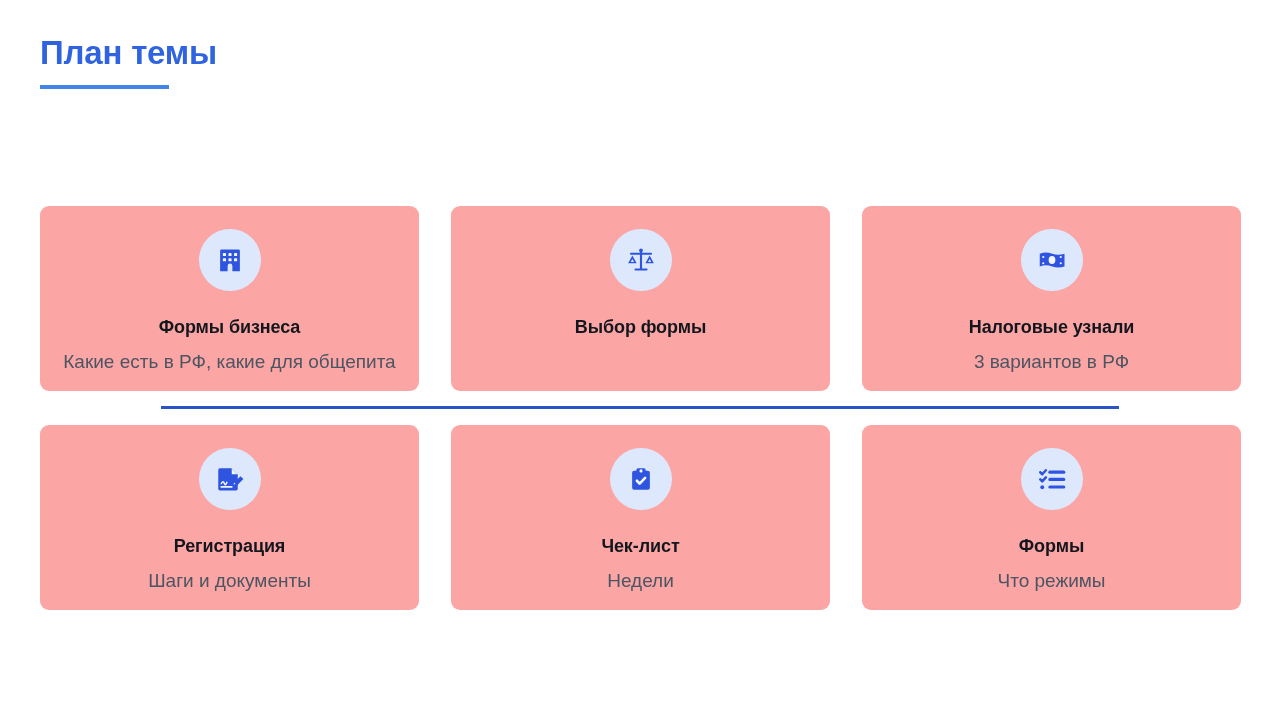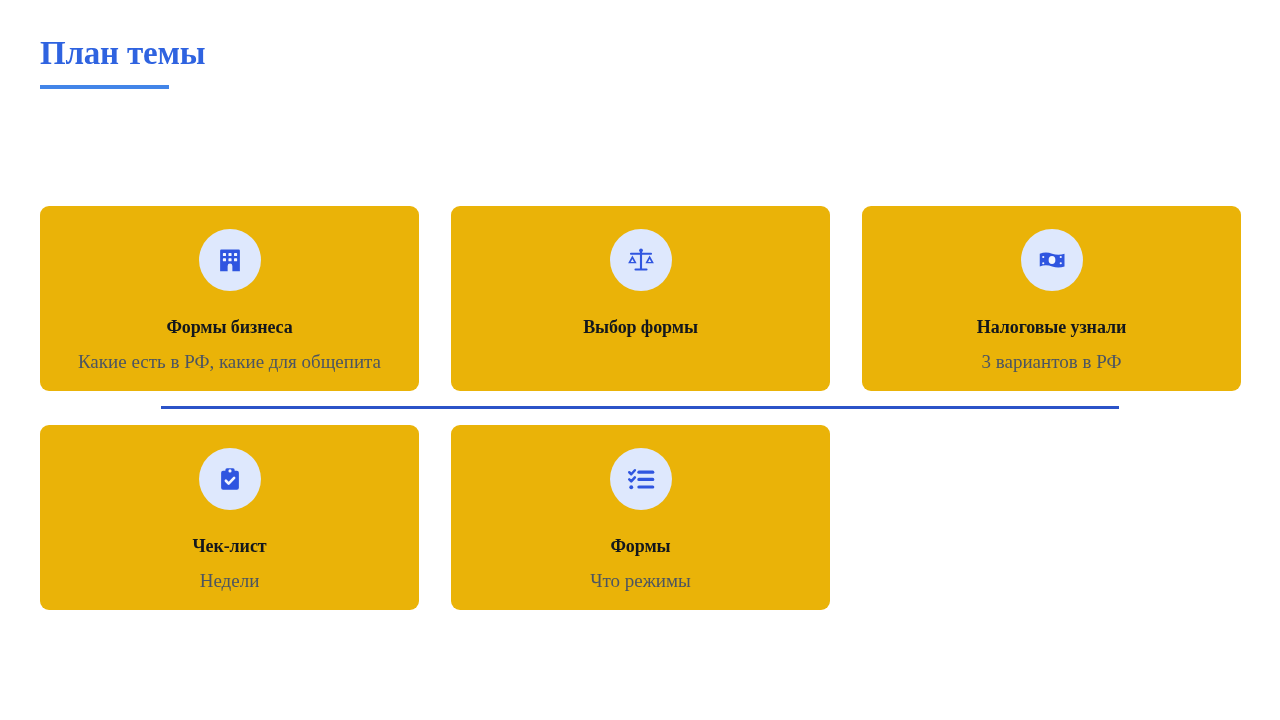--- a/index.html
+++ b/index.html
@@ -16,21 +16,20 @@
     font-family: "Liberation Sans", "DejaVu Sans", sans-serif;
     color: #111418;
     position: relative;
   }
 
   .slide {
     position: relative;
     width: 1201px;
     height: 720px;
     padding: 16px;
-    font-family: Liberation Serif, serif;
   }
 
   
   .header {
     position: absolute;
     left: 40px;
     top: 34px;
     width: 700px;
   }
 
@@ -58,21 +57,21 @@
     top: 206px;
     width: 1200px;
     display: grid;
     grid-template-columns: repeat(3, 379px);
     grid-auto-rows: 185px;
     column-gap: 32px;
     row-gap: 34px;
   }
 
   .card {
-    background: #eab308;
+    background: #fca5a5;
     border-radius: 9px;
     display: flex;
     flex-direction: column;
     align-items: center;
     justify-content: flex-start;
     padding-top: 23px;
   }
 
   .icon-wrap {
     width: 62px;
@@ -172,20 +171,34 @@
           <circle cx="5" cy="9.6" r="0.85" fill="#f2f6ff"></circle>
           <circle cx="19" cy="9.6" r="0.85" fill="#f2f6ff"></circle>
           <circle cx="5" cy="14.6" r="0.85" fill="#f2f6ff"></circle>
           <circle cx="19" cy="14.6" r="0.85" fill="#f2f6ff"></circle>
         </svg>
       </div>
       <div class="card-title">Налоговые узнали</div>
       <div class="card-sub">3 вариантов в РФ</div>
     </div>
 
+    <div class="card">
+      <div class="icon-wrap">
+        <svg viewBox="0 0 24 24" aria-hidden="true">
+          <path fill="#2f55e0" d="M4 3.4h9.2l5 5v11.3a1.4 1.4 0 0 1-1.4 1.4H4a1.4 1.4 0 0 1-1.4-1.4V4.8A1.4 1.4 0 0 1 4 3.4z"></path>
+          <path fill="#f2f6ff" d="M13.4 3.6v4.6h4.6l-4.6-4.6z"></path>
+          <path fill="none" stroke="#f2f6ff" stroke-width="1.25" stroke-linecap="round" stroke-linejoin="round" d="M5.1 15.6c1-1.9 1.7-1.9 2.4 0 .6 1.6 1.3 1.2 2-.9"></path>
+          <path fill="none" stroke="#f2f6ff" stroke-width="1.25" stroke-linecap="round" d="M4.9 18.3h8.6"></path>
+          <path fill="#2f55e0" d="m15.3 14.8 5.1-5.1 2.3 2.3-5.1 5.1-3 .7.7-3z"></path>
+          <path fill="#f2f6ff" d="m15.3 14.8 1.1 1.1-1.6.5.5-1.6z"></path>
+        </svg>
+      </div>
+      <div class="card-title">Регистрация</div>
+      <div class="card-sub">Шаги и документы</div>
+    </div>
 
     <div class="card">
       <div class="icon-wrap">
         <svg viewBox="0 0 24 24" aria-hidden="true">
           <path fill="#2f55e0" d="M9.6 3.4h4.8a1.3 1.3 0 0 1 1.3 1.3v.6h1.8a1.6 1.6 0 0 1 1.6 1.6V19a1.6 1.6 0 0 1-1.6 1.6H6.5A1.6 1.6 0 0 1 4.9 19V6.9a1.6 1.6 0 0 1 1.6-1.6h1.8v-.6A1.3 1.3 0 0 1 9.6 3.4z"></path>
           <circle cx="12" cy="5.5" r="1.25" fill="#f2f6ff"></circle>
           <path fill="none" stroke="#f2f6ff" stroke-width="2.1" stroke-linecap="round" stroke-linejoin="round" d="m8.7 13.4 2.2 2.3 4.4-4.6"></path>
         </svg>
       </div>
       <div class="card-title">Чек-лист</div>

